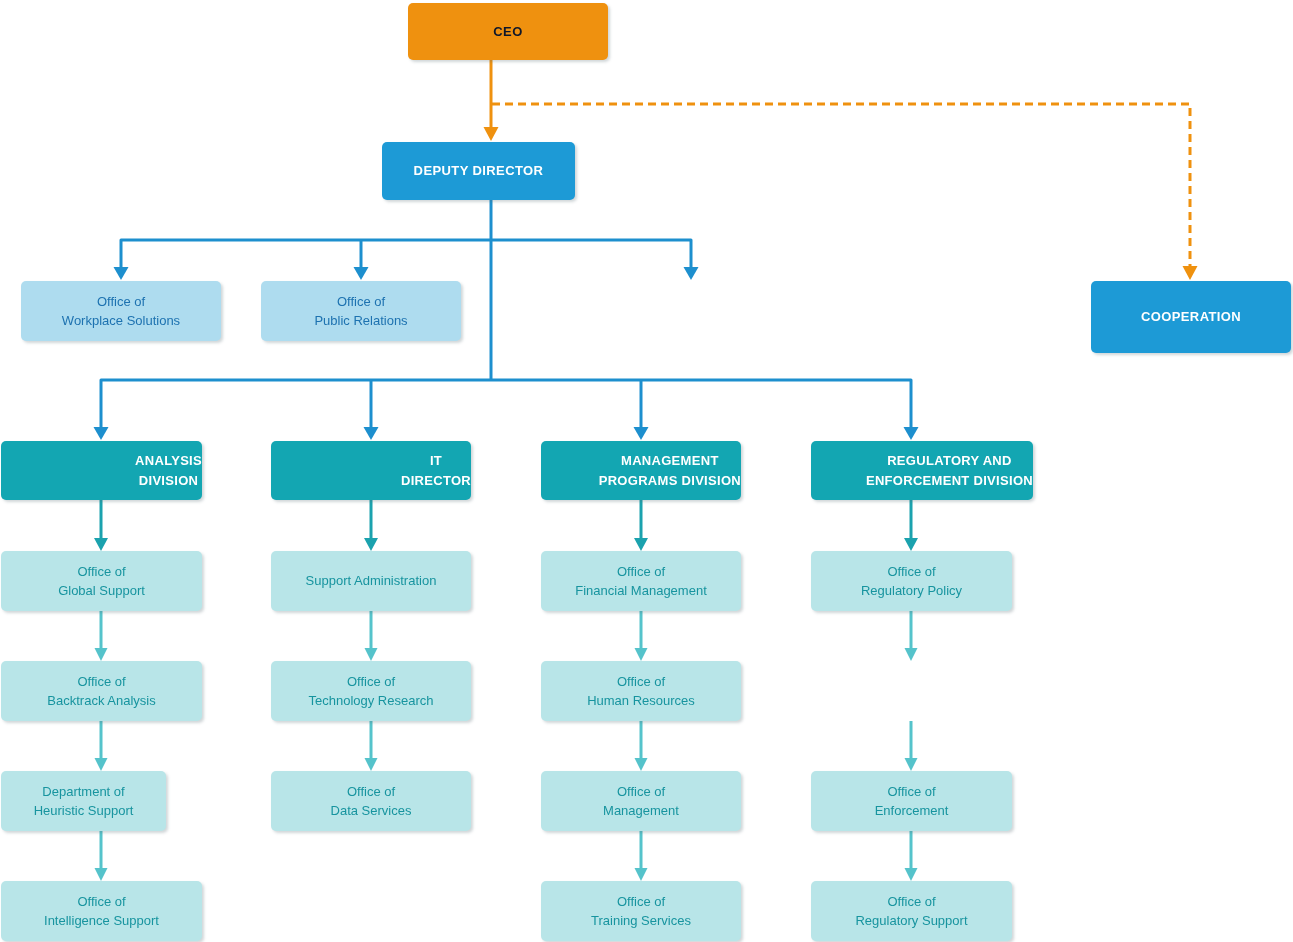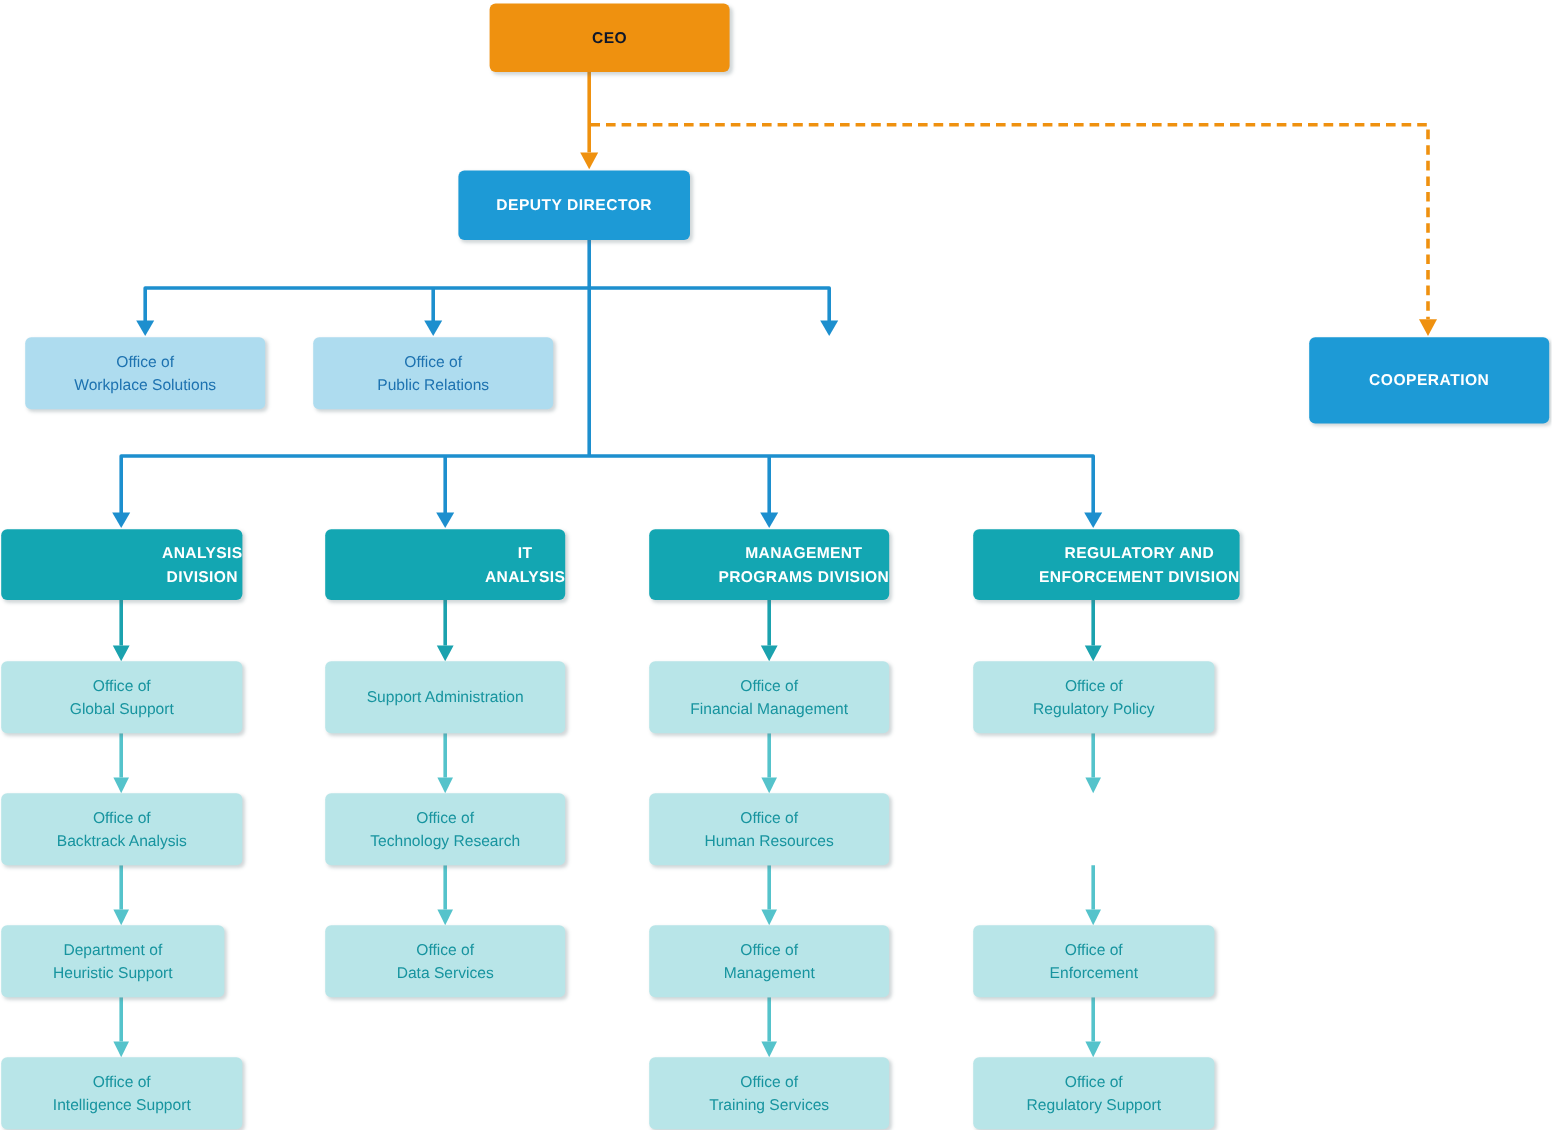--- a/index.html
+++ b/index.html
@@ -109,40 +109,40 @@
     <span>Office of
 Public Relations</span>
   </div>
 
   <div class="node v-teal" style="left:1px;top:441px;width:201px;height:59px">
     <span>ANALYSIS
 DIVISION</span>
   </div>
   <div class="node v-teal" style="left:271px;top:441px;width:200px;height:59px">
     <span>IT
-ANALYSIS</span>
+DIRECTOR</span>
   </div>
   <div class="node v-teal" style="left:541px;top:441px;width:200px;height:59px">
     <span>MANAGEMENT
 PROGRAMS DIVISION</span>
   </div>
   <div class="node v-teal" style="left:811px;top:441px;width:222px;height:59px">
     <span>REGULATORY AND
 ENFORCEMENT DIVISION</span>
   </div>
 
   <div class="node v-lightteal" style="left:1px;top:551px;width:201px;height:60px">
     <span>Office of
 Global Support</span>
   </div>
   <div class="node v-lightteal" style="left:1px;top:661px;width:201px;height:60px">
     <span>Office of
 Backtrack Analysis</span>
   </div>
-  <div class="node v-lightteal" style="left:1px;top:771px;width:186px;height:60px">
+  <div class="node v-lightteal" style="left:1px;top:771px;width:165px;height:60px">
     <span>Department of
 Heuristic Support</span>
   </div>
   <div class="node v-lightteal" style="left:1px;top:881px;width:201px;height:60px">
     <span>Office of
 Intelligence Support</span>
   </div>
 
   <div class="node v-lightteal" style="left:271px;top:551px;width:200px;height:60px">
     <span>Support Administration</span>

